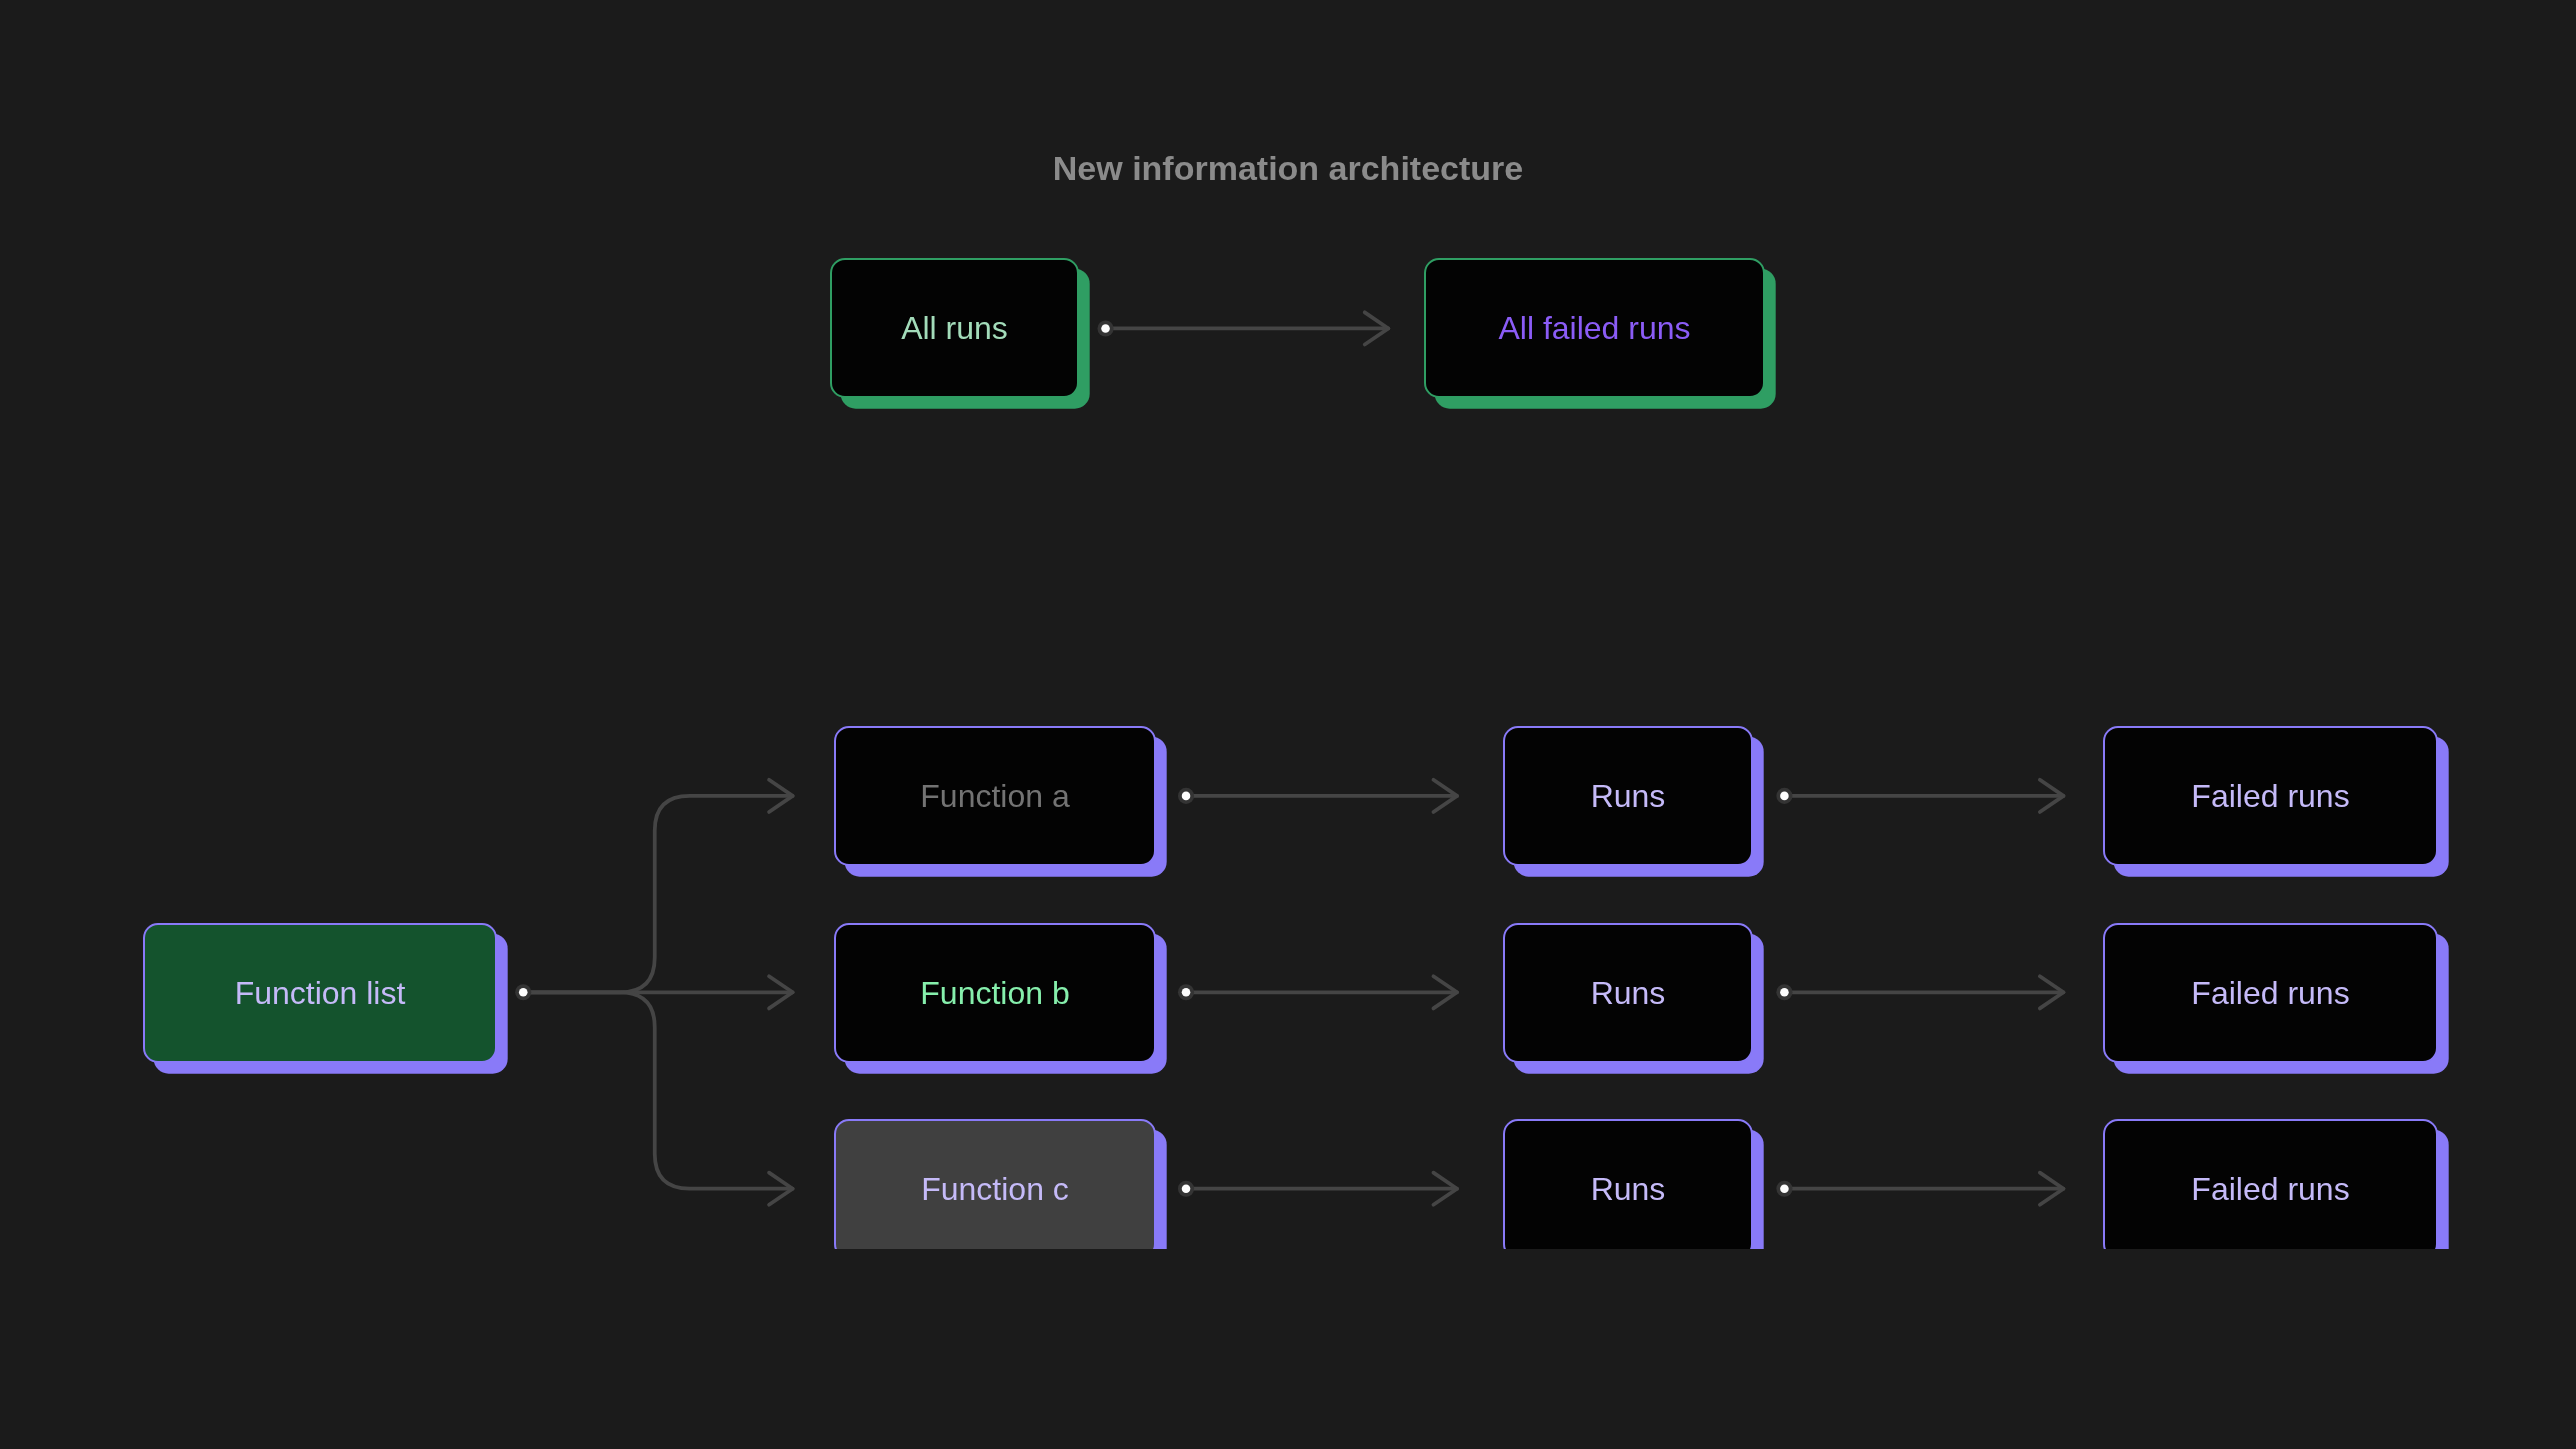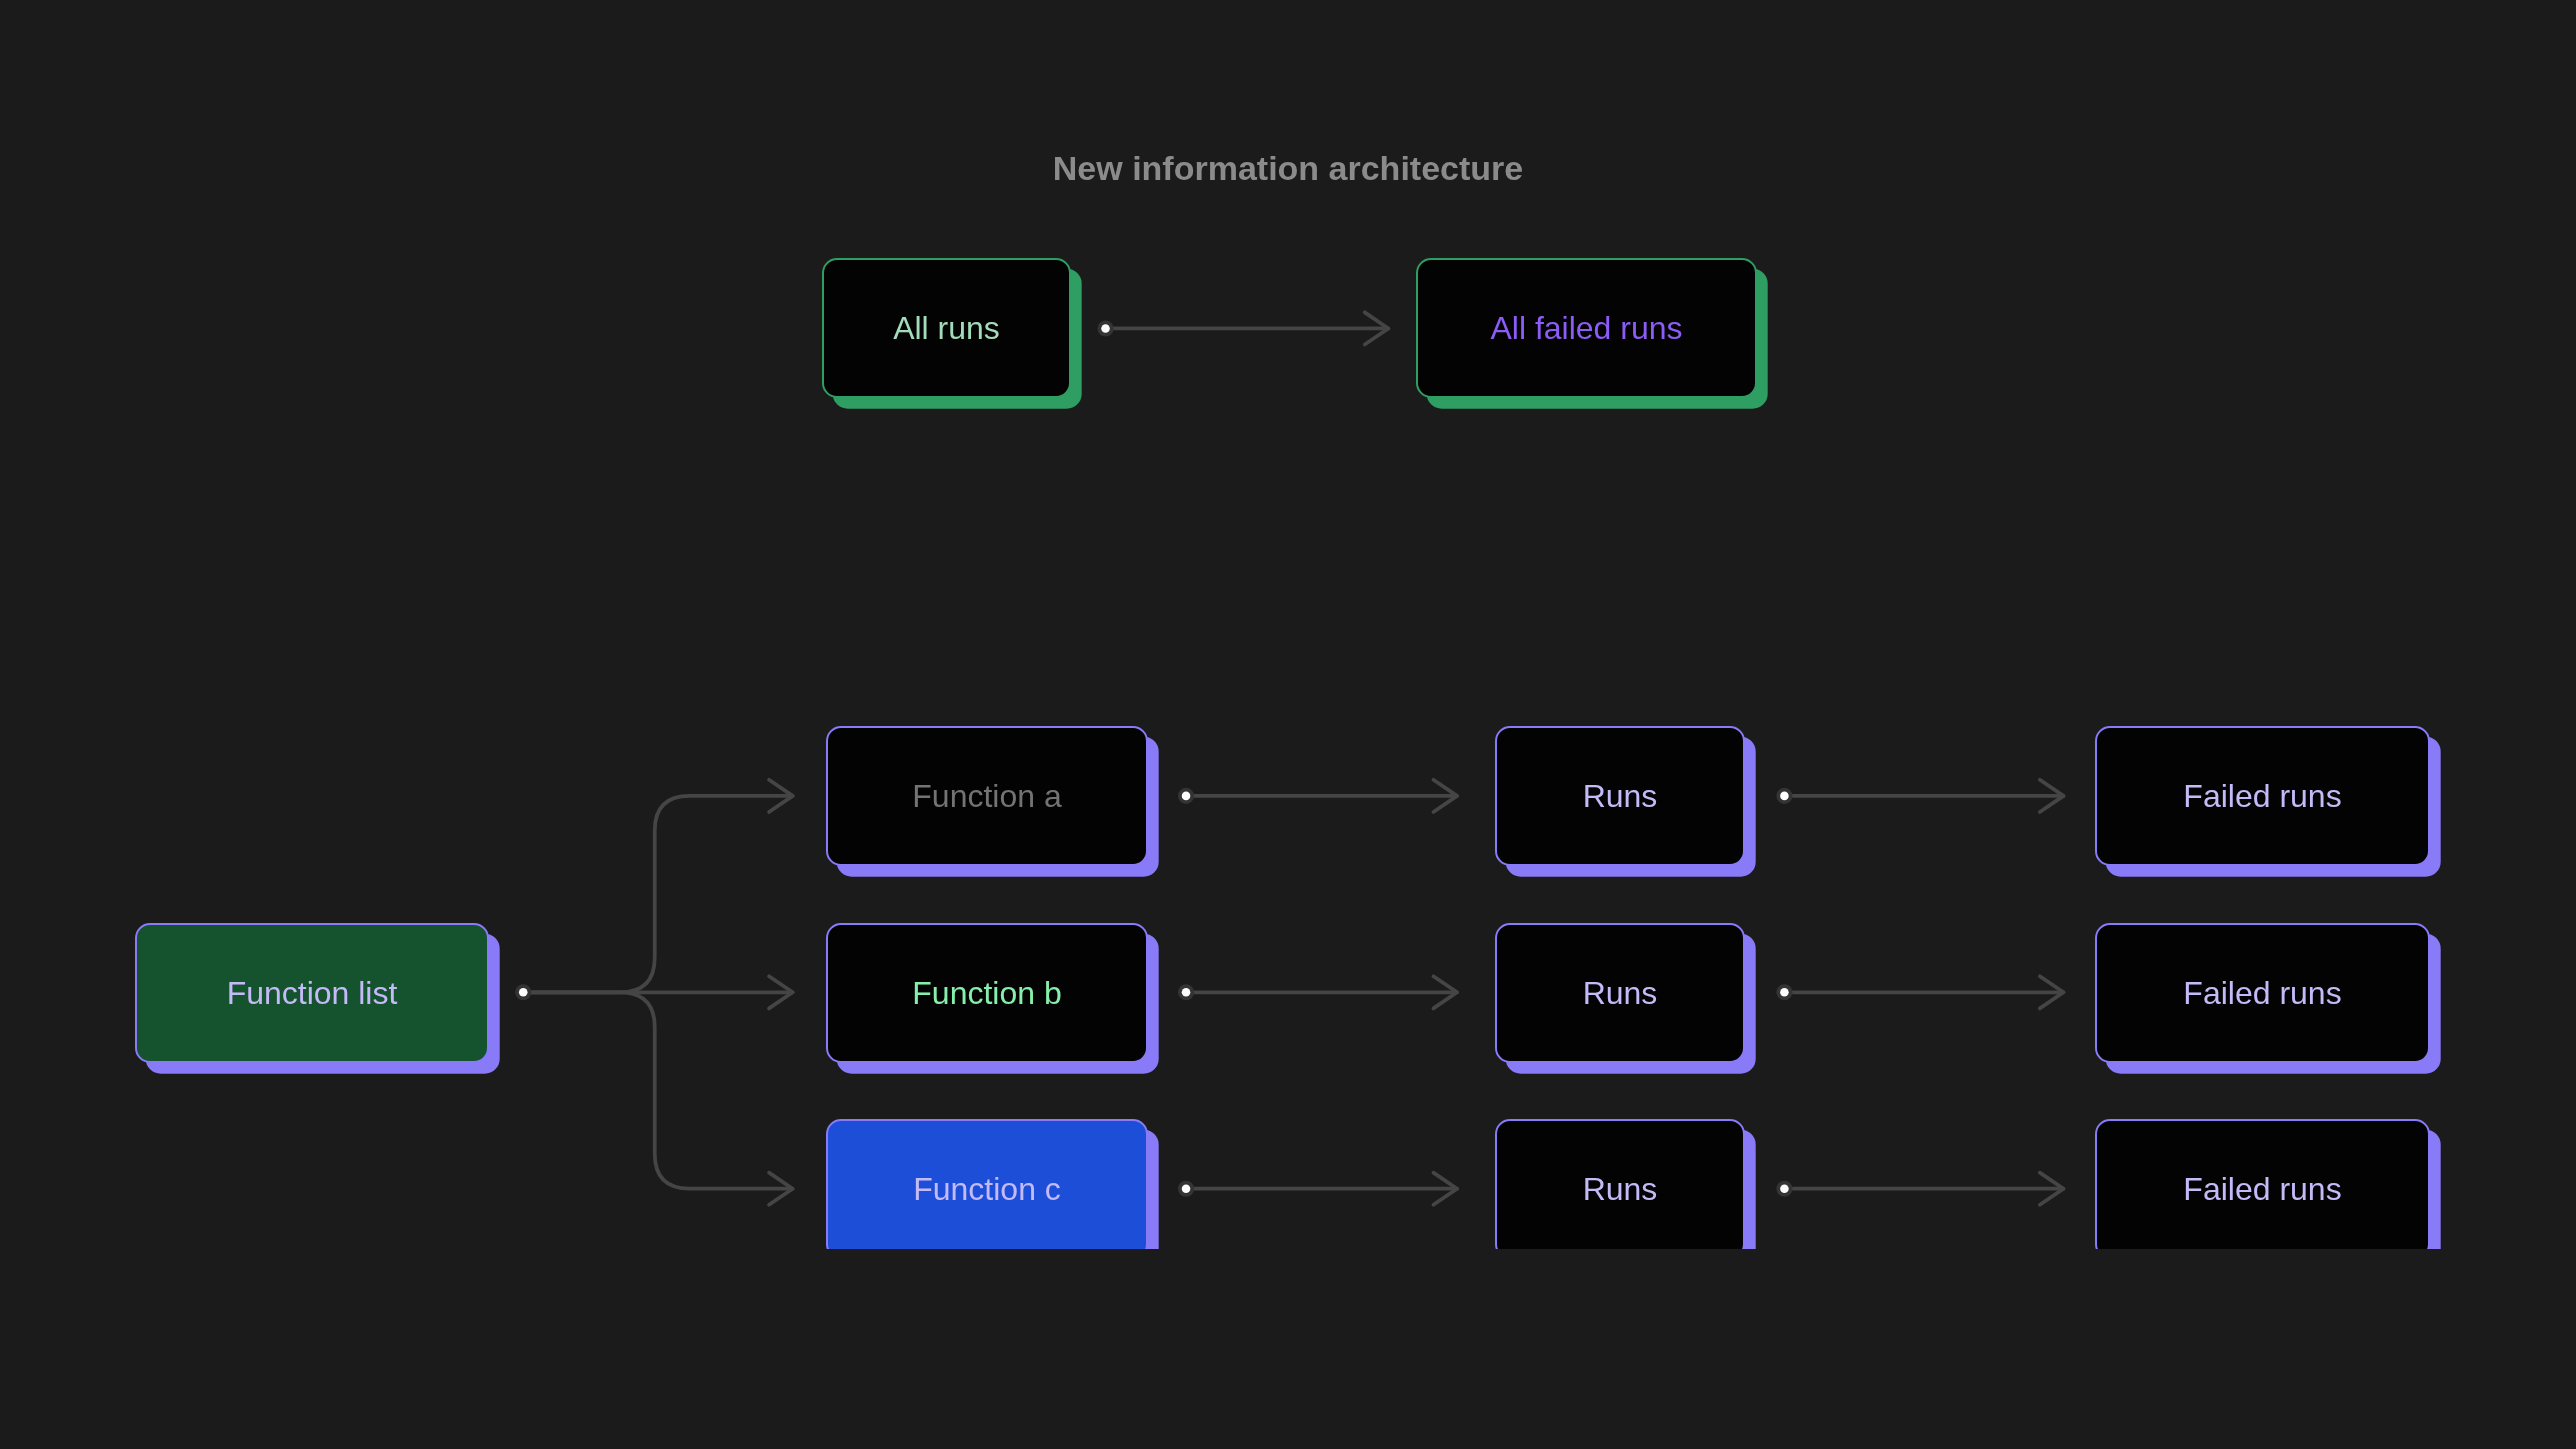--- a/index.html
+++ b/index.html
@@ -42,20 +42,21 @@
     border-width: 2.1px;
     border-radius: 15px;
     background: #030303;
     display: flex;
     align-items: center;
     justify-content: center;
     font-size: 32px;
     font-weight: 400;
     z-index: 3;
     white-space: nowrap;
+    margin-left: 8px;
   }
   .node span {
     display: block;
   }
 </style>
 </head>
 <body>
 
 <div id="stage">
   <svg id="connector-layer" xmlns="http://www.w3.org/2000/svg" viewBox="0 0 4800 2700">
@@ -106,21 +107,21 @@
       </div>
       <div class="node" style="left: 135px; top: 923px; width: 354px; height: 140px; border-color: rgb(137, 122, 248); color: rgb(197, 186, 248); background: #14532d; box-shadow: rgb(137, 122, 248) 10.7px 10.7px 0px 0px;">
         <span>Function list</span>
       </div>
       <div class="node" style="left: 826px; top: 726px; width: 322px; height: 140px; border-color: rgb(137, 122, 248); color: #737373; background: rgb(3, 3, 3); box-shadow: rgb(137, 122, 248) 10.7px 10.7px 0px 0px;">
         <span>Function a</span>
       </div>
       <div class="node" style="left: 826px; top: 923px; width: 322px; height: 140px; border-color: rgb(137, 122, 248); color: #86efac; background: rgb(3, 3, 3); box-shadow: rgb(137, 122, 248) 10.7px 10.7px 0px 0px;">
         <span>Function b</span>
       </div>
-      <div class="node" style="left: 826px; top: 1119px; width: 322px; height: 140px; border-color: rgb(137, 122, 248); color: rgb(197, 186, 248); background: #1d4ed8; box-shadow: rgb(137, 122, 248) 10.7px 10.7px 0px 0px;">
+      <div class="node" style="left: 826px; top: 1119px; width: 322px; height: 140px; border-color: rgb(137, 122, 248); color: rgb(197, 186, 248); background: #404040; box-shadow: rgb(137, 122, 248) 10.7px 10.7px 0px 0px;">
         <span>Function c</span>
       </div>
       <div class="node" style="left: 1495px; top: 726px; width: 250px; height: 140px; border-color: rgb(137, 122, 248); color: rgb(197, 186, 248); background: rgb(3, 3, 3); box-shadow: rgb(137, 122, 248) 10.7px 10.7px 0px 0px;">
         <span>Runs</span>
       </div>
       <div class="node" style="left: 1495px; top: 923px; width: 250px; height: 140px; border-color: rgb(137, 122, 248); color: rgb(197, 186, 248); background: rgb(3, 3, 3); box-shadow: rgb(137, 122, 248) 10.7px 10.7px 0px 0px;">
         <span>Runs</span>
       </div>
       <div class="node" style="left: 1495px; top: 1119px; width: 250px; height: 140px; border-color: rgb(137, 122, 248); color: rgb(197, 186, 248); background: rgb(3, 3, 3); box-shadow: rgb(137, 122, 248) 10.7px 10.7px 0px 0px;">
         <span>Runs</span>

